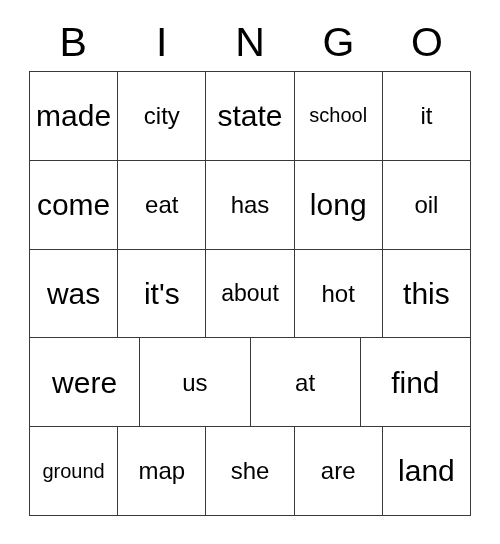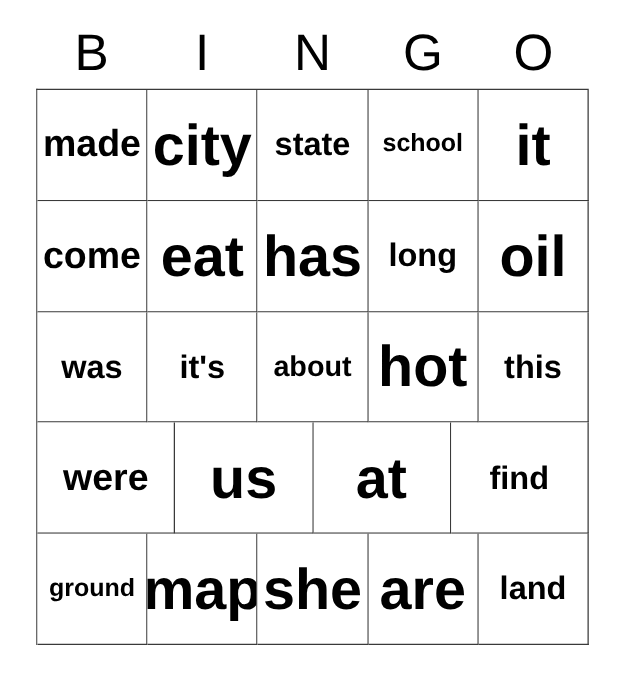--- a/index.html
+++ b/index.html
@@ -71,26 +71,25 @@
     justify-content: center;
     overflow: hidden;
     background: #ffffff;
   }
   .cell-text {
     display: block;
     text-align: right;
     line-height: 1.05;
     white-space: nowrap;
     color: #000000;
-    font-weight: bold;
   }
 
   
-  .fs-xl { font-size: 46px; }
-  .fs-lg { font-size: 26px; }
+  .fs-xl { font-size: 24px; }
+  .fs-lg { font-size: 30px; }
   .fs-md { font-size: 30px; }
   .fs-sm { font-size: 23px; }
   .fs-xs { font-size: 20px; }
 </style>
 </head>
 <body>
 
 <div id="bingo-card">
 
   <div id="header-row">

